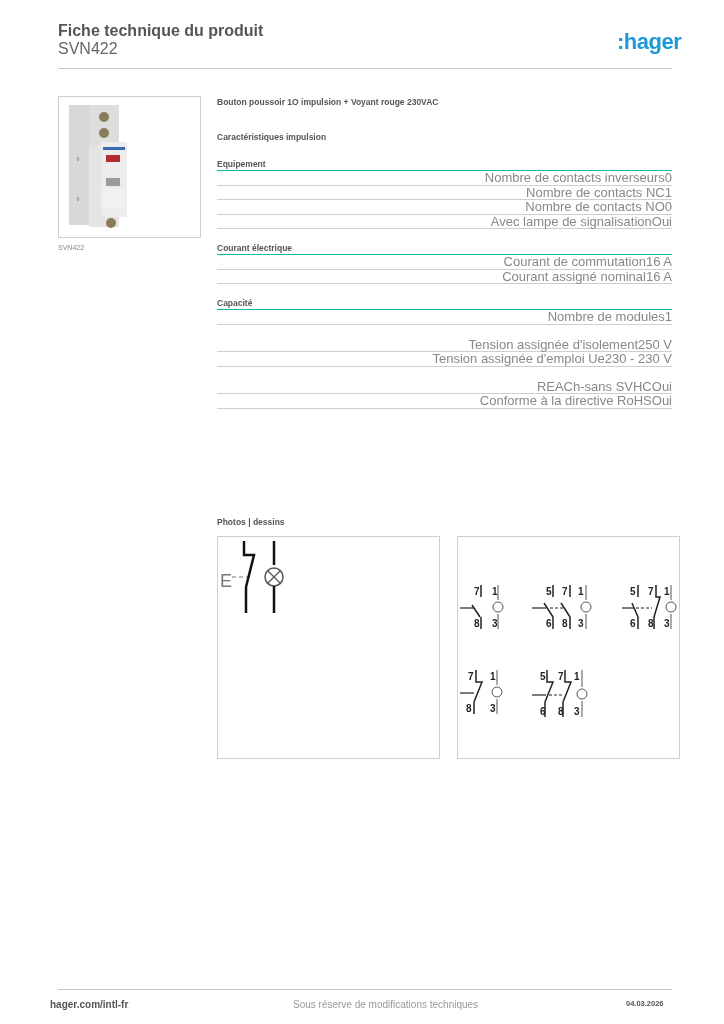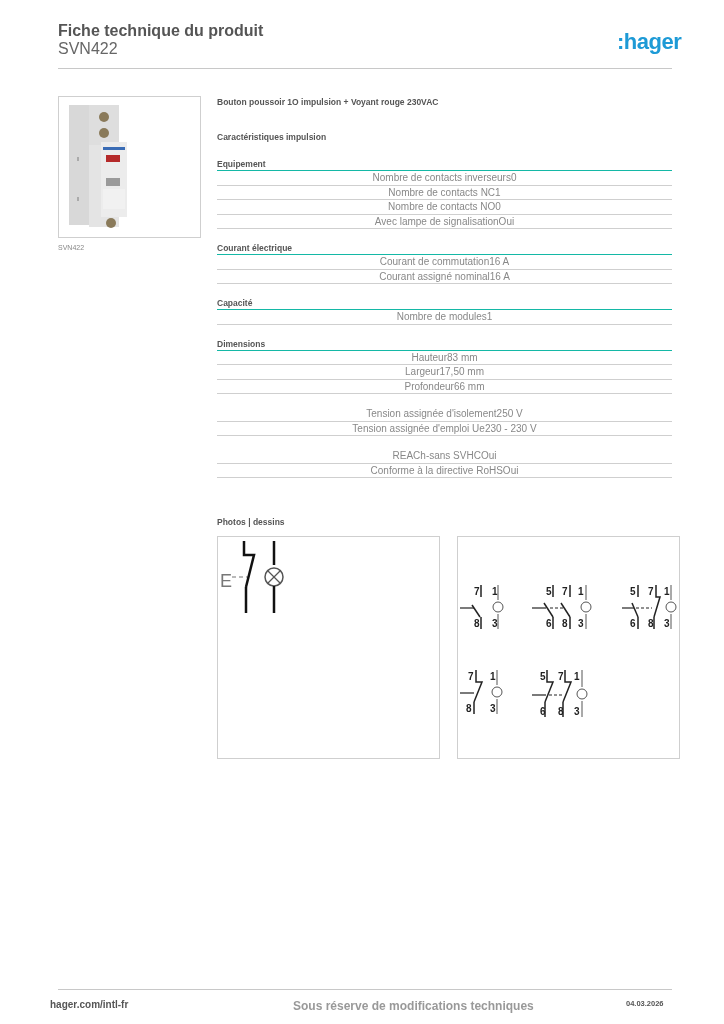--- a/index.html
+++ b/index.html
@@ -14,31 +14,31 @@
   .photo-frame { position: absolute; left: 58px; top: 96px; width: 143px; height: 142px; border: 1px solid #cfcfcf; background: #fff; }
   .photo-caption { position: absolute; left: 58px; top: 244px; font-size: 7px; color: #888; }
 
   .content { position: absolute; left: 217px; top: 96px; width: 455px; }
   .product-title { font-size: 8.5px; font-weight: bold; color: #555; height: 12px; line-height: 12px; }
   .spec-heading { margin-top: 23px; font-size: 8.5px; font-weight: bold; color: #555; height: 12px; line-height: 12px; }
 
   .group { margin-top: 13px; }
   .group.first { margin-top: 15px; }
   .group-title { font-size: 8.5px; font-weight: bold; color: #555; height: 13px; line-height: 13px; border-bottom: 1px solid #14b8a6; }
-  .row { display: flex; justify-content: center; font-size: 10px; color: #888; height: 14.5px; line-height: 14px; border-bottom: 1px solid #cfcfcf; }
+  .row { display: flex; justify-content: flex-end; font-size: 13px; color: #888; height: 14.5px; line-height: 14px; border-bottom: 1px solid #cfcfcf; }
   .row .val { text-align: right; }
 
   .photos-heading { position: absolute; left: 217px; top: 517px; font-size: 8.5px; font-weight: bold; color: #555; }
   .drawing { position: absolute; top: 536px; width: 223px; height: 223px; border: 1px solid #cfcfcf; background: #fff; }
   .drawing.left { left: 217px; }
   .drawing.right { left: 457px; }
 
   .footer-rule { position: absolute; left: 58px; top: 989px; width: 614px; height: 1px; background: #c8c8c8; }
   .footer-left { position: absolute; left: 50px; top: 999px; font-size: 10px; font-weight: bold; color: #555; }
-  .footer-center { position: absolute; left: 293px; top: 999px; font-size: 12px; color: #999; font-weight: bold; }
+  .footer-center { position: absolute; left: 293px; top: 999px; font-size: 10px; color: #999; }
   .footer-right { position: absolute; left: 626px; top: 999px; font-size: 7.5px; font-weight: bold; color: #555; }
 </style>
 </head>
 <body>
 
 <div>
   <div class="header-title">Fiche technique du produit</div>
   <div class="header-sub">SVN422</div>
   <div class="logo">:hager</div>
   <div class="header-rule"></div>
@@ -100,35 +100,20 @@
   </div>
 
   <div class="group">
     <div class="group-title">Capacité</div>
     <div class="row">
         <span>Nombre de modules</span>
         <span class="val">1</span>
       </div>
   </div>
 
-  <div class="group">
-    <div class="group-title">Dimensions</div>
-    <div class="row">
-        <span>Hauteur</span>
-        <span class="val">83 mm</span>
-      </div>
-    <div class="row">
-        <span>Largeur</span>
-        <span class="val">17,50 mm</span>
-      </div>
-    <div class="row">
-        <span>Profondeur</span>
-        <span class="val">66 mm</span>
-      </div>
-  </div>
 
   <div class="group">
     <div class="row">
         <span>Tension assignée d'isolement</span>
         <span class="val">250 V</span>
       </div>
     <div class="row">
         <span>Tension assignée d'emploi Ue</span>
         <span class="val">230 - 230 V</span>
       </div>

